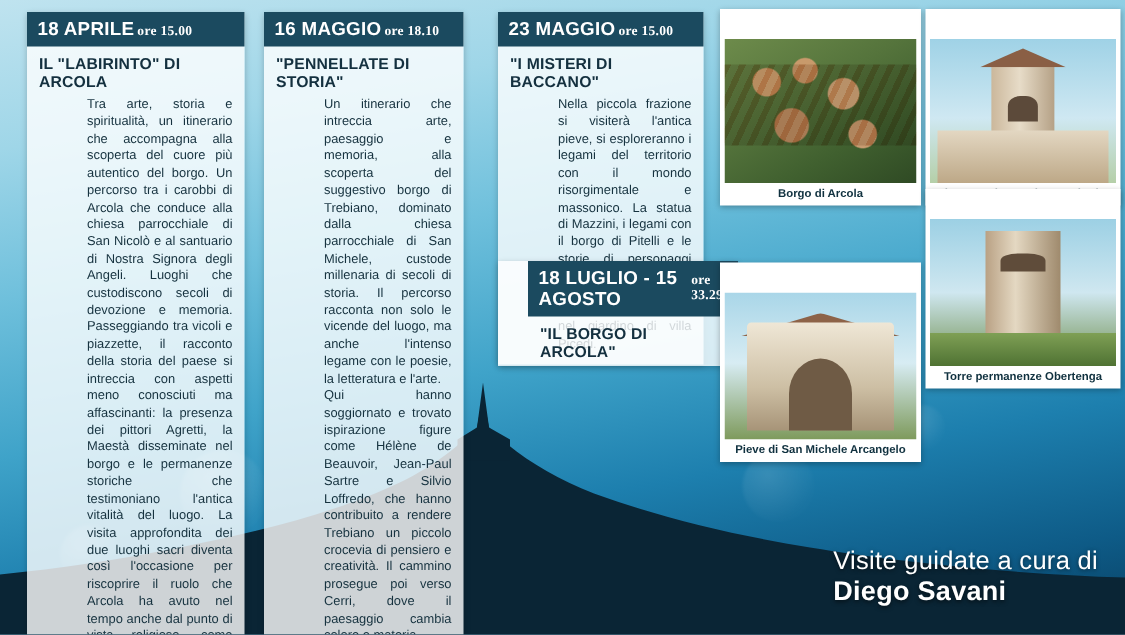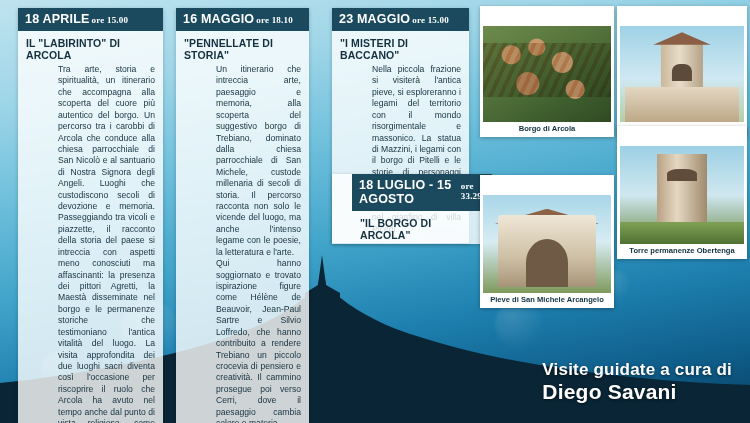--- a/index.html
+++ b/index.html
@@ -41,25 +41,25 @@
     position: absolute;
     right: 18px;
     bottom: 18px;
     text-align: left;
     color: #ffffff;
     text-shadow: 0 1px 3px rgba(0,0,0,0.55);
     line-height: 1.18;
   }
   .credits .l1 {
     font-size: 17px;
-    font-weight: bold;
+    font-weight: normal;
     letter-spacing: 0.2px;
   }
   .credits .l2 {
-    font-size: 21px;
+    font-size: 18px;
     font-weight: bold;
     letter-spacing: 0.2px;
   }
 
   
   .panel {
     position: absolute;
     background: rgba(255,255,255,0.80);
     box-shadow: 0 1px 4px rgba(0,0,0,0.22);
   }

